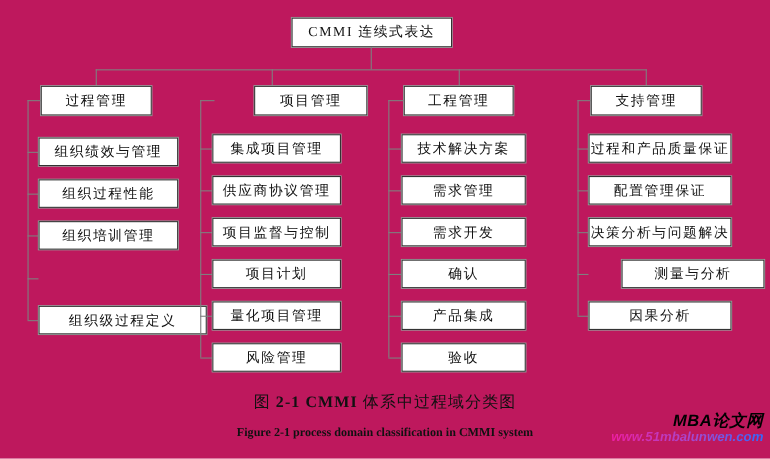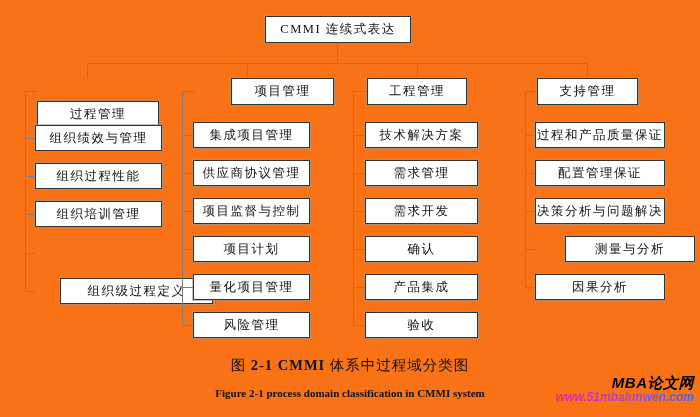--- a/index.html
+++ b/index.html
@@ -6,21 +6,21 @@
     --line:#7f7f7f;
     --border:#333333;
     --text:#111111;
     --wm-start:#ee1fa2;
     --wm-end:#2f6bff;
   }
   html,body{margin:0;padding:0;background:#ffffff;}
   .stage{
     position:relative;
     width:700px;height:417px;
-    background:#f97316;
+    background:#be185d;
     font-family:"Liberation Serif","DejaVu Serif",serif;
     color:var(--text);
     overflow:hidden;
   }
   .node{
     position:absolute;
     box-sizing:border-box;
     height:26px;
     border:1.6px solid var(--border);
     box-shadow:0 0 0 0.6px #9a9a9a;
@@ -66,37 +66,37 @@
 
   <div class="node root" style="left:265px;top:16px;width:146px;">CMMI 连续式表达</div>
 
   <div class="ln v" style="left:337px;top:43px;height:20px;"></div>
   <div class="ln h" style="left:87px;top:63px;width:501px;"></div>
   <div class="ln v" style="left:87px;top:63px;height:15px;"></div>
   <div class="ln v" style="left:247px;top:63px;height:15px;"></div>
   <div class="ln v" style="left:417px;top:63px;height:15px;"></div>
   <div class="ln v" style="left:587px;top:63px;height:15px;"></div>
 
-  <div class="node header" style="left:37px;top:78px;width:122px;margin-top:23px;">过程管理</div>
+  <div class="node header" style="left:37px;top:78px;width:101px;">过程管理</div>
   <div class="node header" style="left:195px;top:78px;width:103px;margin-left:36px;">项目管理</div>
   <div class="node header" style="left:367px;top:78px;width:100px;">工程管理</div>
   <div class="node header" style="left:537px;top:78px;width:101px;">支持管理</div>
 
   <div class="ln h" style="left:25px;top:91px;width:12px;"></div>
   <div class="ln v" style="left:25px;top:91px;height:200px;"></div>
   <div class="ln h" style="left:25px;top:138px;width:10px;"></div>
   <div class="ln h" style="left:25px;top:176px;width:10px;"></div>
   <div class="ln h" style="left:25px;top:214px;width:10px;"></div>
   <div class="ln h" style="left:25px;top:253px;width:10px;"></div>
   <div class="ln h" style="left:25px;top:291px;width:10px;"></div>
 
   <div class="node" style="left:35px;top:125px;width:127px;">组织绩效与管理</div>
   <div class="node" style="left:35px;top:163px;width:127px;">组织过程性能</div>
   <div class="node" style="left:35px;top:201px;width:127px;">组织培训管理</div>
-  <div class="node" style="left:35px;top:278px;width:153px;margin-left:25px;">组织级过程定义</div>
+  <div class="node" style="left:35px;top:278px;width:153px;">组织级过程定义</div>
 
   <div class="ln h" style="left:182px;top:91px;width:13px;"></div>
   <div class="ln v" style="left:182px;top:91px;height:234px;"></div>
   <div class="ln h" style="left:182px;top:135px;width:11px;"></div>
   <div class="ln h" style="left:182px;top:173px;width:11px;"></div>
   <div class="ln h" style="left:182px;top:211px;width:11px;"></div>
   <div class="ln h" style="left:182px;top:249px;width:11px;"></div>
   <div class="ln h" style="left:182px;top:287px;width:11px;"></div>
   <div class="ln h" style="left:182px;top:325px;width:11px;"></div>
 

